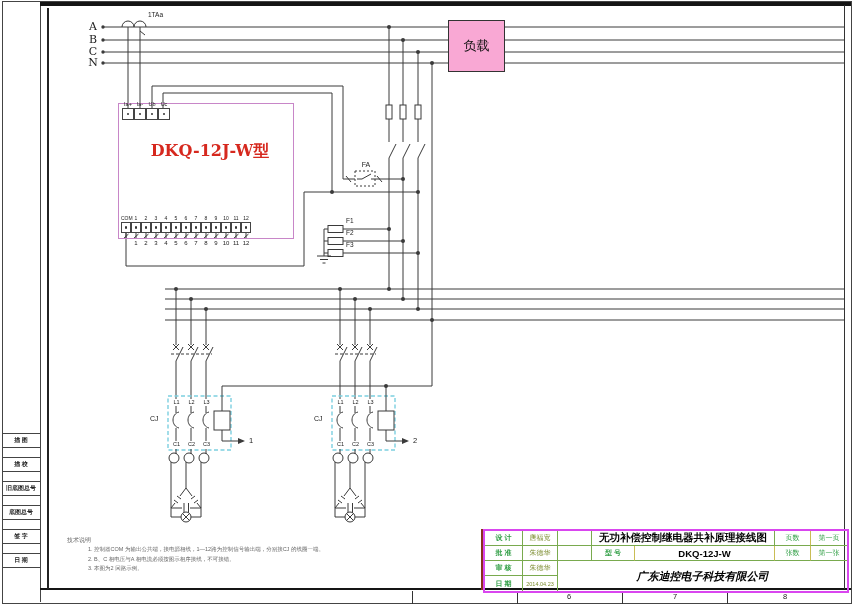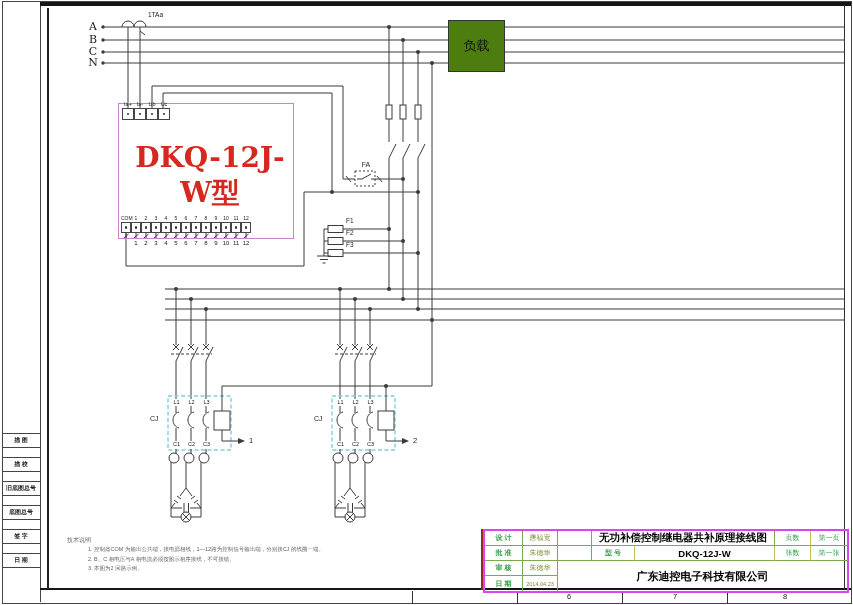--- a/index.html
+++ b/index.html
@@ -18,25 +18,25 @@
   .zone-num{top:592px;width:12px;text-align:center;font-size:7.5px;color:#222;}
   
   .strip-cells{left:2px;top:433px;width:38px;}
   .strip-cell{box-sizing:border-box;height:15px;margin-bottom:9px;border-top:1px solid #444;
               border-bottom:1px solid #444;display:flex;align-items:center;justify-content:center;
               font-size:6px;font-weight:bold;color:#222;white-space:nowrap;}
   
   .phase-lab{width:14px;text-align:center;font-size:11px;font-family:"DejaVu Serif",serif;}
   .tiny{font-size:7px;}
   
-  .load-box{left:448px;top:20px;width:55px;height:50px;border:1.3px solid #333;background:#4d7c0f;
+  .load-box{left:448px;top:20px;width:55px;height:50px;border:1.3px solid #333;background:#f9a8d4;
             display:flex;align-items:center;justify-content:center;font-size:13px;color:#111;}
   
   .device-box{left:118px;top:103px;width:174px;height:134px;border:1px solid #c886c8;}
-  .device-name{left:126px;top:141px;width:168px;text-align:center;font-size:28px;font-weight:bold;
+  .device-name{left:126px;top:141px;width:168px;text-align:center;font-size:16px;font-weight:bold;
                font-family:"DejaVu Serif",serif;}
   .tstrip{display:flex;}
   .tbox{box-sizing:border-box;border:1px solid #444;background:#fff;display:flex;
         align-items:center;justify-content:center;}
   .tbox-top{width:12px;height:12px;}
   .tbox-bot{width:10px;height:11px;}
   .tdot{width:2.5px;height:2.5px;border-radius:50%;background:#333;}
   .tlab-row{display:flex;}
   .tlab{width:10px;text-align:center;font-size:5px;white-space:nowrap;overflow:visible;}
   .tlab-top{width:12px;font-size:5.5px;}
@@ -411,19 +411,19 @@
     <div class="tb-cell tb-label" style="left:0;top:15px;width:38px;height:15px;">批 准</div>
     <div class="tb-cell tb-name" style="left:38px;top:15px;width:35px;height:15px;">朱德华</div>
     <div class="tb-cell" style="left:73px;top:15px;width:34px;height:15px;"></div>
     <div class="tb-cell tb-label by" style="left:107px;top:15px;width:43px;height:15px;">型 号</div>
     <div class="tb-cell tb-model by" style="left:150px;top:15px;width:140px;height:15px;text-align:center;">DKQ-12J-W</div>
     <div class="tb-cell tb-page by" style="left:290px;top:15px;width:36px;height:15px;">张数</div>
     <div class="tb-cell tb-page bnone" style="left:326px;top:15px;width:36px;height:15px;">第一张</div>
 
     <div class="tb-cell tb-label" style="left:0;top:30px;width:38px;height:15px;">审 核</div>
     <div class="tb-cell tb-name" style="left:38px;top:30px;width:35px;height:15px;">朱德华</div>
-    <div class="tb-cell tb-company bnone bbnone" style="left:73px;top:30px;width:289px;height:30px;">广东迪控电子科技有限公司</div>
+    <div class="tb-cell tb-company bnone bbnone" style="left:73px;top:30px;width:289px;height:30px;font-style:italic;">广东迪控电子科技有限公司</div>
 
     <div class="tb-cell tb-label bbnone" style="left:0;top:45px;width:38px;height:15px;">日 期</div>
     <div class="tb-cell tb-date bbnone" style="left:38px;top:45px;width:35px;height:15px;">2014.04.23</div>
   </div>
 
 </div>
 
 </body></html>

